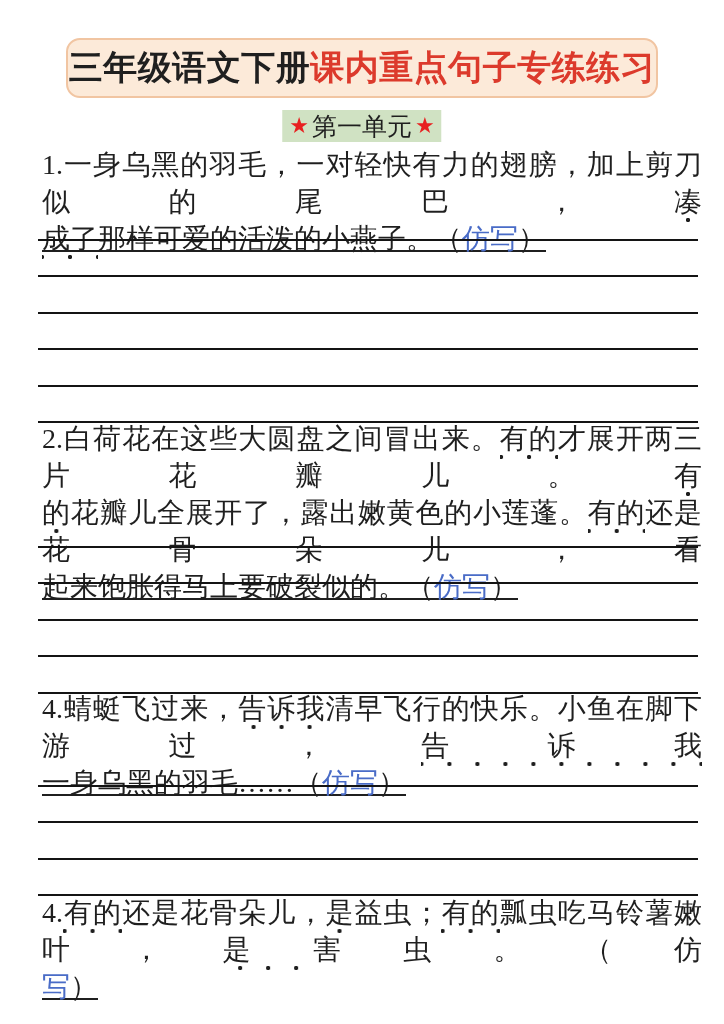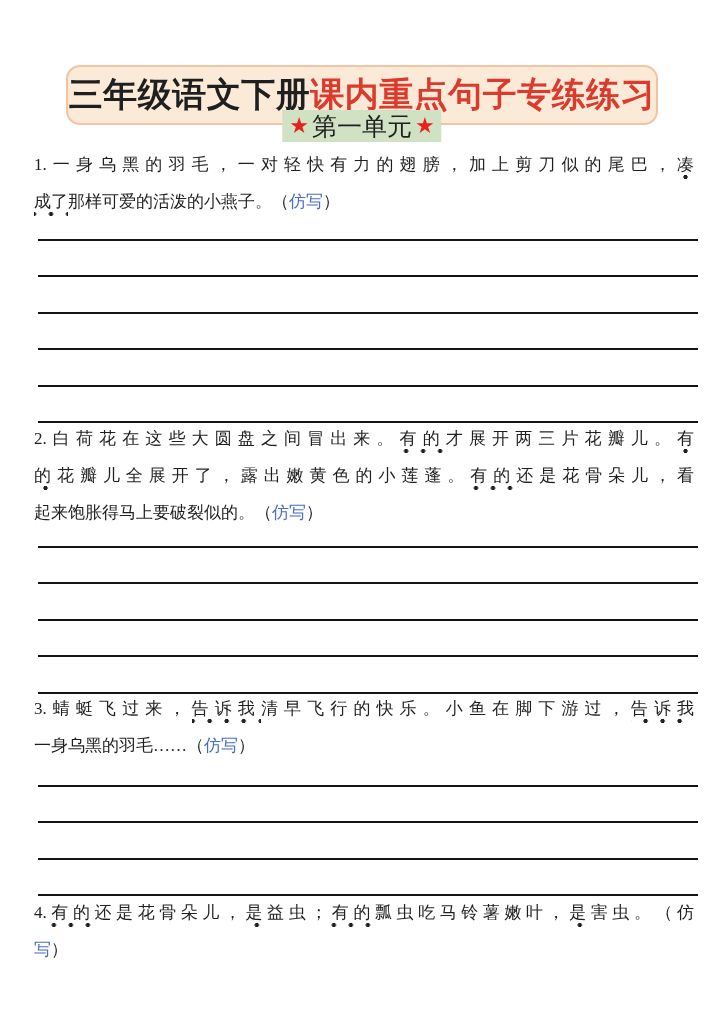--- a/index.html
+++ b/index.html
@@ -5,21 +5,21 @@
   html,body{margin:0;padding:0;background:#ffffff;}
   .page{
     position:relative;
     width:724px;height:1024px;
     background:#ffffff;
     overflow:hidden;
     font-family:"Liberation Serif","DejaVu Serif",serif;
   }
   
   .banner{
-    position:absolute;left:66px;top:65px;width:592px;height:60px;
+    position:absolute;left:66px;top:38px;width:592px;height:60px;
     box-sizing:border-box;
     background:var(--banner_fill);
     border:2px solid var(--banner_border);
     border-radius:14px;
     display:flex;align-items:center;justify-content:center;
   }
   .banner h1{
     margin:0;font-size:34px;font-weight:700;letter-spacing:.5px;
     color:var(--ink);white-space:nowrap;
   }
@@ -28,25 +28,25 @@
   .chip{
     position:absolute;top:110px;left:50%;transform:translateX(-50%);
     height:32px;padding:0 7px;
     background:var(--section_green);
     display:flex;align-items:center;gap:3px;
     font-size:25px;color:var(--ink);white-space:nowrap;
   }
   .chip .star{color:var(--star_red);font-size:22px;line-height:1;}
   
   .qtext{
-    position:absolute;left:34px;width:660px;
-    font-size:17px;line-height:37px;color:var(--ink);
+    position:absolute;left:42px;width:660px;
+    font-size:28px;line-height:37px;color:var(--ink);
   }
   .qline{text-align:justify;text-align-last:justify;}
-  .qline.qlast{text-align-last:left;}
+  .qline.qlast{text-align-last:left;text-decoration:underline;}
   .em{
     padding-bottom:6px;
     background-image:radial-gradient(circle, var(--ink) 1.8px, rgba(0,0,0,0) 2.5px);
     background-size:1em 6px;
     background-repeat:repeat-x;
     background-position:center bottom;
   }
   .blue{color:var(--link_blue);}
   
   .rules{position:absolute;left:38px;width:660px;}
@@ -91,21 +91,21 @@
     </section>
   <div class="rules s2">
       <div class="rule"></div>
       <div class="rule"></div>
       <div class="rule"></div>
       <div class="rule"></div>
       <div class="rule"></div>
     </div>
 
   <section class="qtext q3">
-      <div class="qline"><span>3.蜻蜓飞过来，</span><span class="em">告诉我</span><span>清早飞行的快乐。小鱼在脚下游过，</span><span class="em">告诉我</span></div>
+      <div class="qline"><span>4.蜻蜓飞过来，</span><span class="em">告诉我</span><span>清早飞行的快乐。小鱼在脚下游过，</span><span class="em">告诉我</span></div>
       <div class="qline qlast"><span>一身乌黑的羽毛……（</span><span class="blue">仿写</span><span>）</span></div>
     </section>
   <div class="rules s3">
       <div class="rule"></div>
       <div class="rule"></div>
       <div class="rule"></div>
       <div class="rule"></div>
     </div>
 
   <section class="qtext q4">

